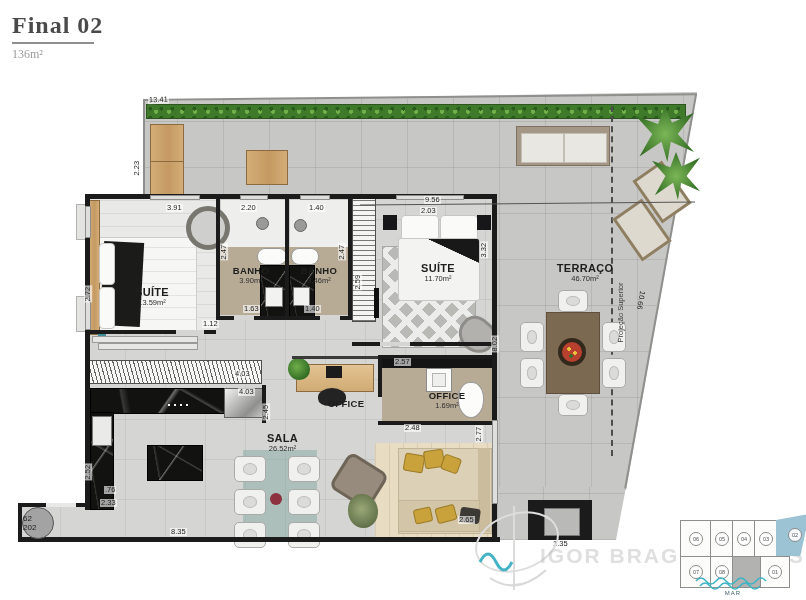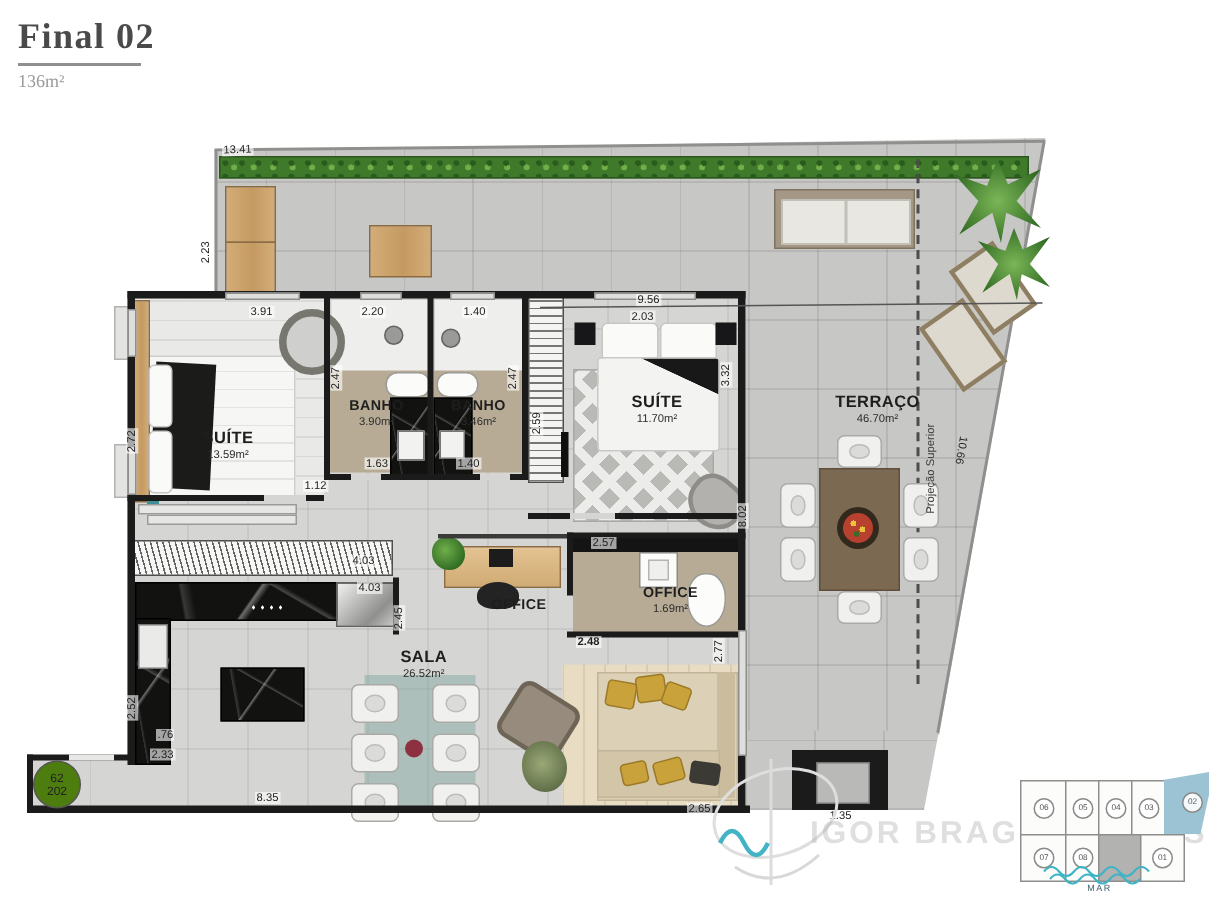--- a/index.html
+++ b/index.html
@@ -69,21 +69,21 @@
   .dim{position:absolute;font-size:7.5px;color:#1f1f1f;white-space:nowrap;z-index:30;
        background:rgba(255,255,255,.62);padding:0 1px;line-height:1.1;}
   .dimv{transform:rotate(-90deg);}
   .dimline{position:absolute;background:#555;height:1px;z-index:29;}
   .dash-v{position:absolute;border-left:2px dashed #4d4d4b;z-index:7;}
   .proj-label{position:absolute;font-size:7.5px;color:#3c3c3a;z-index:30;transform:rotate(-90deg);
               white-space:nowrap;text-align:center;}
   .watermark{position:absolute;font-size:21px;font-weight:bold;letter-spacing:2px;
              color:rgba(175,175,175,.40);z-index:40;white-space:nowrap;}
   .badge{position:absolute;width:30px;height:30px;border-radius:50%;border:1.5px solid #555;
-         background:#4d7c0f;z-index:32;display:flex;flex-direction:column;align-items:center;
+         background:#a3a3a3;z-index:32;display:flex;flex-direction:column;
          justify-content:center;font-size:8px;color:#222;line-height:1.15;}
   
   .keyplan{position:absolute;left:678px;top:512px;width:126px;height:86px;z-index:41;}
   .kcell{position:absolute;background:#fcfcfa;border:1px solid #8e8e8c;display:flex;
          align-items:center;justify-content:center;}
   .kcirc{width:12px;height:12px;border-radius:50%;border:1px solid #8a8a88;background:rgba(255,255,255,.9);
          font-size:5.5px;color:#555;display:flex;align-items:center;justify-content:center;}
   .kmar{position:absolute;left:0;top:78px;width:110px;text-align:center;font-size:6px;
         letter-spacing:1px;color:#44656f;}
 </style>
@@ -302,26 +302,26 @@
   <span class="dim dimv" style="left:80px;top:290px;">2.72</span>
   <span class="dim dimv" style="left:350px;top:278px;">2.59</span>
   <span class="dim" style="left:202px;top:320px;">1.12</span>
   <span class="dim" style="left:243px;top:305px;">1.63</span>
   <span class="dim" style="left:304px;top:305px;">1.40</span>
   <span class="dim" style="left:234px;top:370px;">4.03</span>
   <span class="dim" style="left:238px;top:388px;">4.03</span>
   <span class="dim dimv" style="left:258px;top:408px;">2.45</span>
   <span class="dim" style="left:394px;top:358px;">2.57</span>
   <span class="dim dimv" style="left:487px;top:340px;">8.02</span>
-  <span class="dim" style="left:384px;top:424px;font-weight:bold;">2.48</span>
+  <span class="dim" style="left:404px;top:424px;">2.48</span>
   <span class="dim dimv" style="left:80px;top:468px;">2.52</span>
   <span class="dim" style="left:104px;top:486px;text-align:right;">.76</span>
   <span class="dim" style="left:100px;top:499px;">2.33</span>
   <span class="dim dimv" style="left:471px;top:430px;">2.77</span>
-  <span class="dim" style="left:458px;top:535px;">2.65</span>
+  <span class="dim" style="left:458px;top:516px;">2.65</span>
   <span class="dim" style="left:170px;top:528px;">8.35</span>
   <span class="dim" style="left:552px;top:540px;">1.35</span>
   <span class="dim" style="left:630px;top:296px;transform:rotate(100deg);background:none;">10.66</span>
 
   <div class="badge" style="left:22px;top:507px;">
     <span>62</span>
     <span>202</span>
   </div>
 
   <svg class="abs" style="left:462px;top:500px;z-index:39;" width="110" height="96" viewBox="0 0 110 96">

